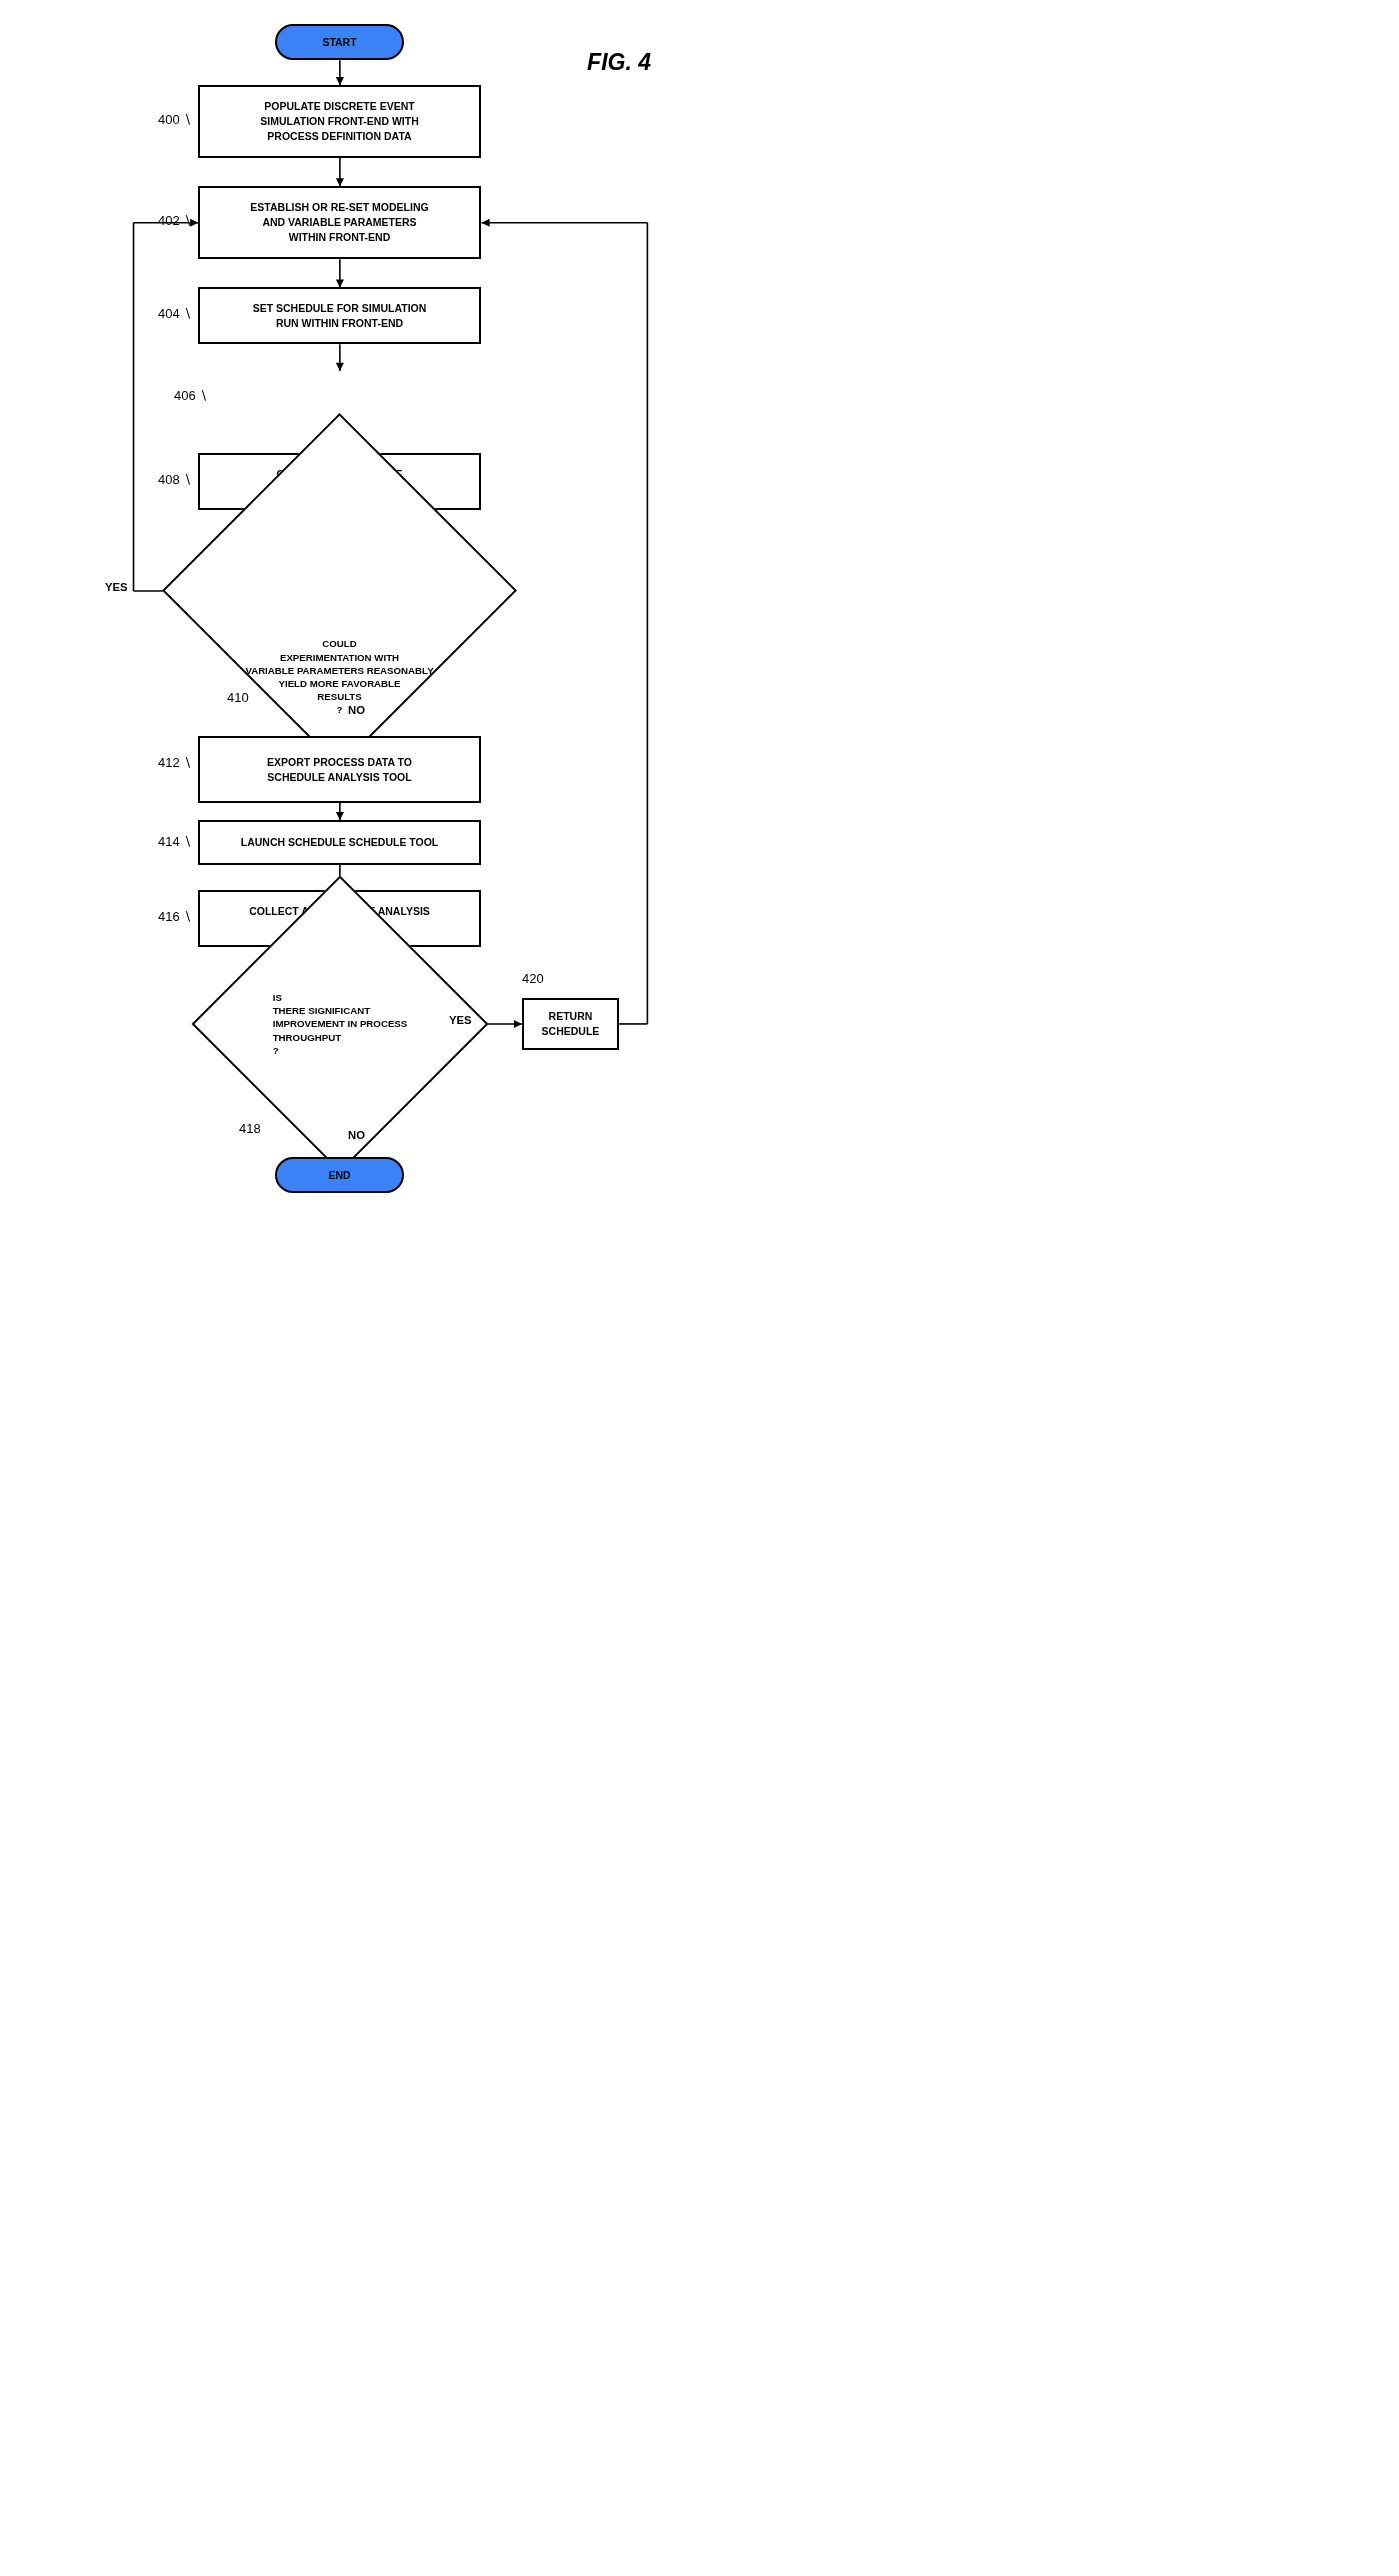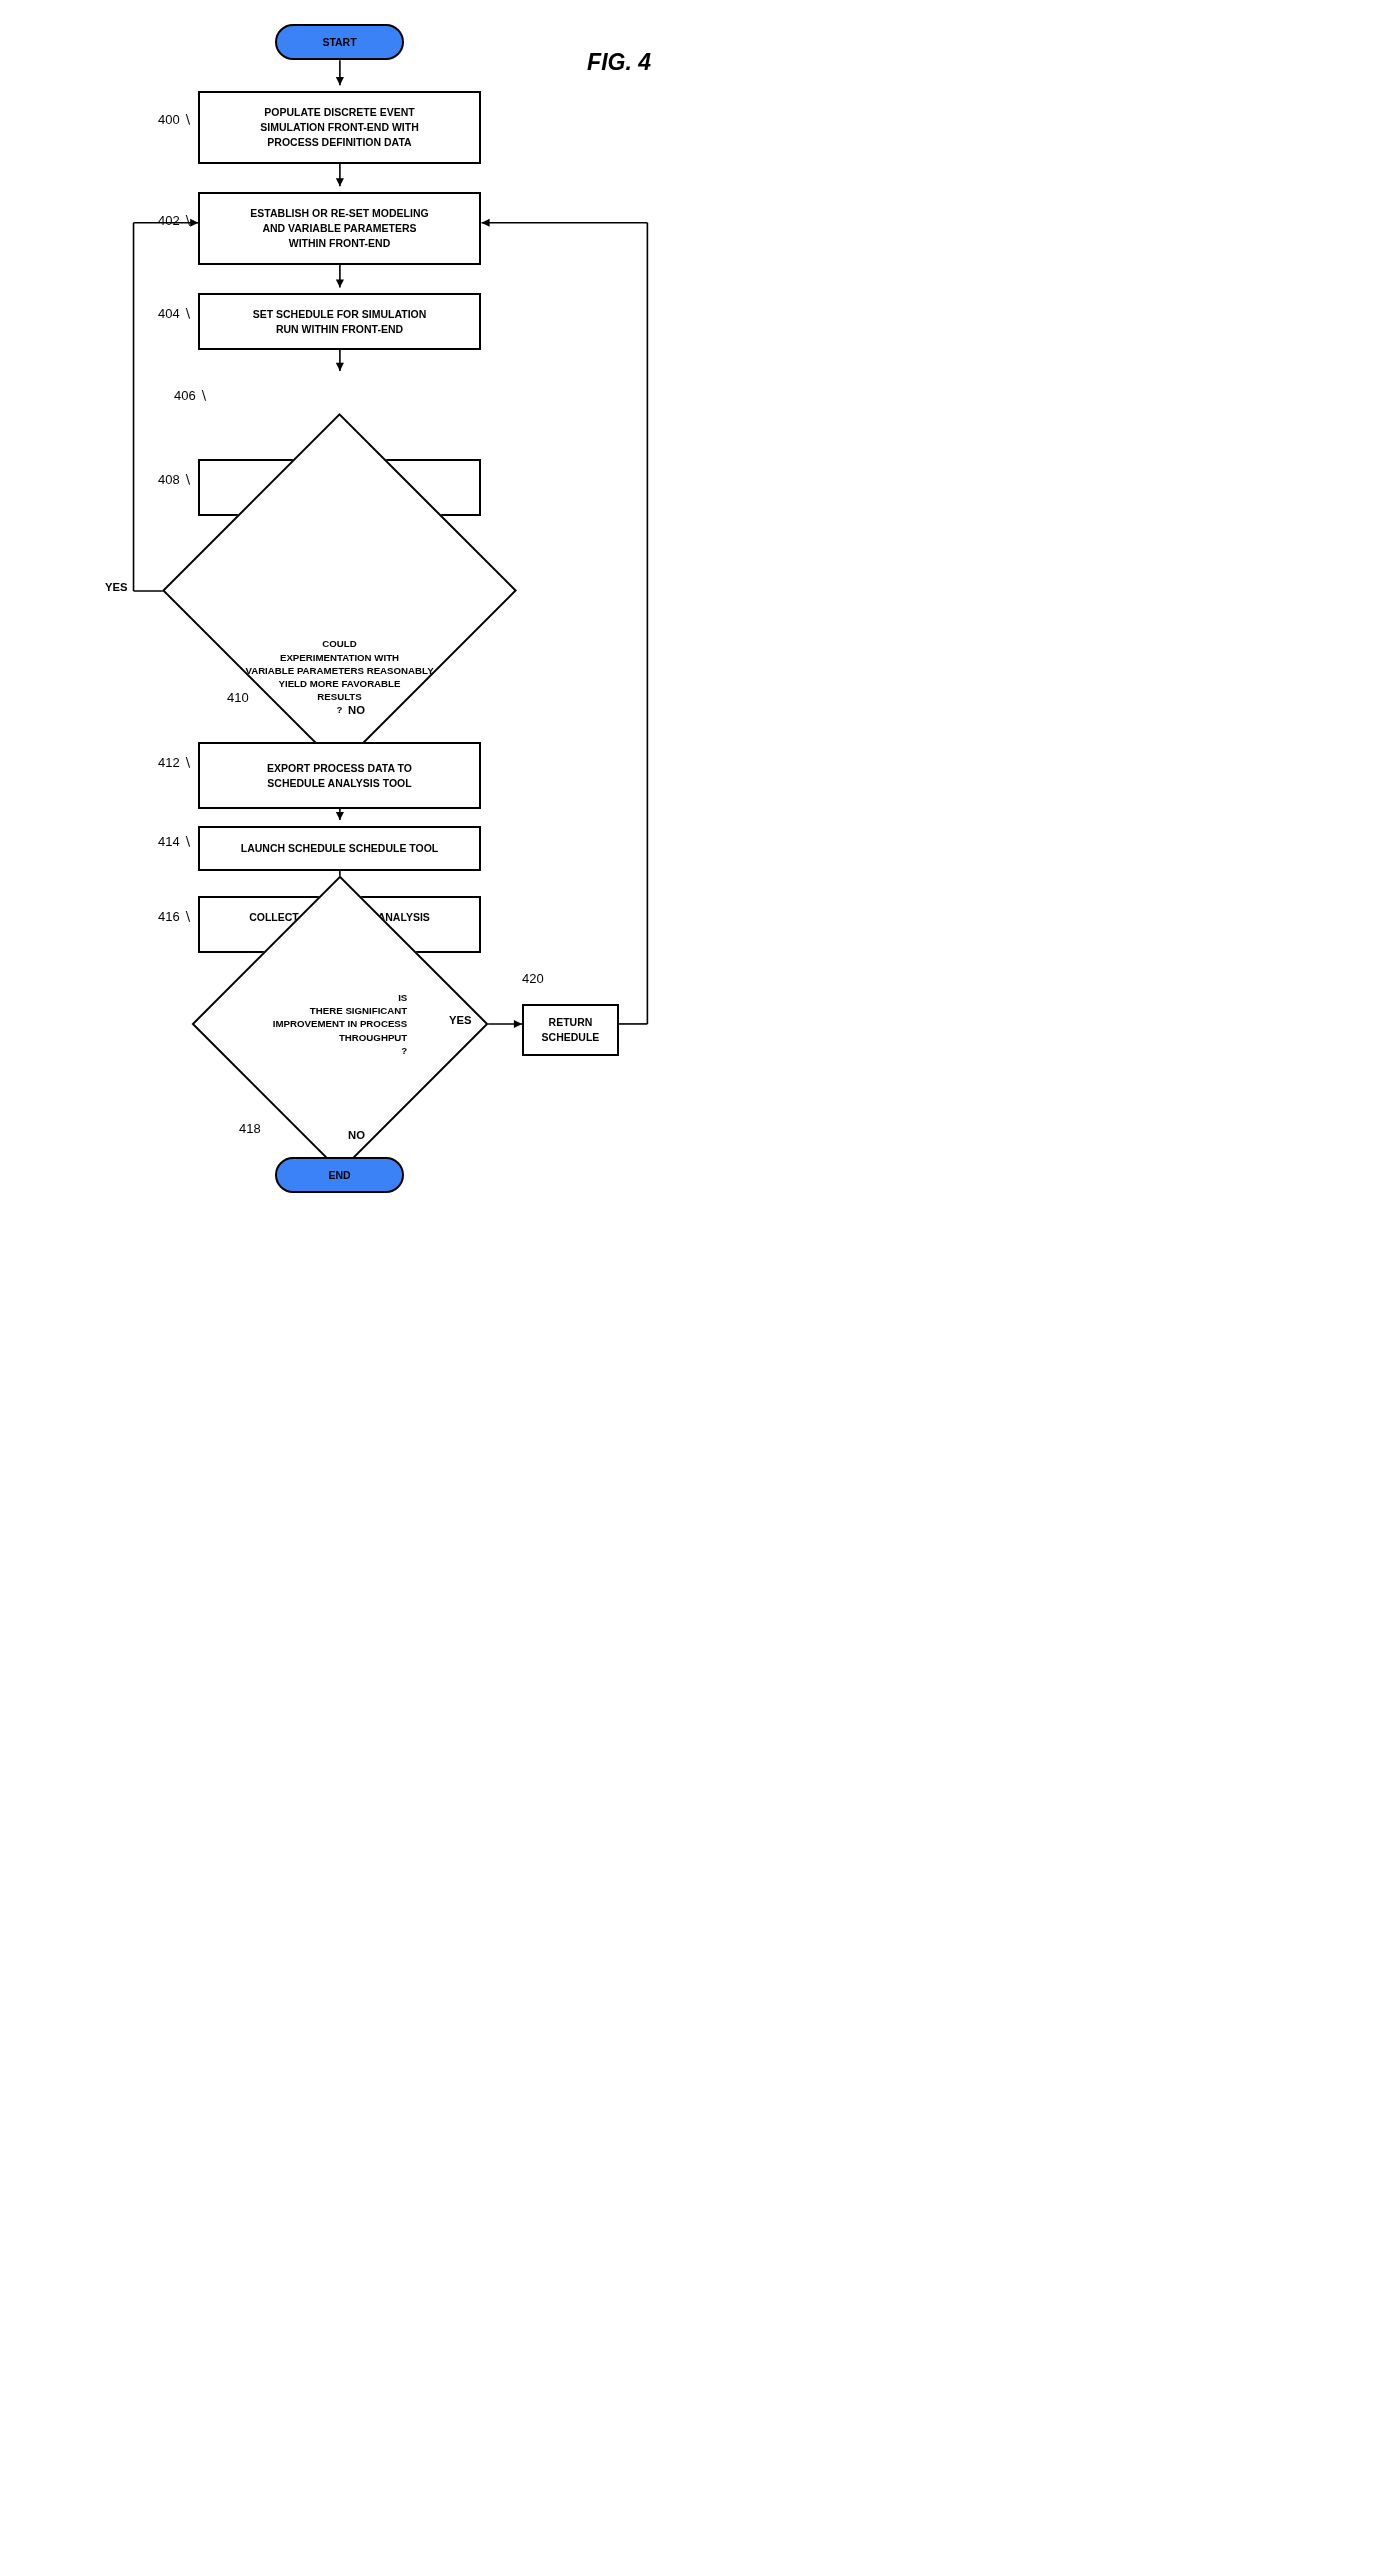--- a/index.html
+++ b/index.html
@@ -39,21 +39,20 @@
 
     .rounded-rect {
       border: 2px solid #000;
       border-radius: 24px;
       background: #3b82f6;
     }
 
     .rect {
       border: 2px solid #000;
       background: #fff;
-      margin-top: 6px;
     }
 
     .box-text {
       font-size: 10.5px;
       font-weight: bold;
       text-align: center;
       line-height: 1.4;
       padding: 4.9px 8px;
     }
 
@@ -189,21 +188,21 @@
     <span class="box-text">LAUNCH SCHEDULE SCHEDULE TOOL</span>
   </div>
 
   <div class="ref-label" style="left:158px; top:909px;">416 ∖</div>
   <div class="flow-element rect" style="left:198px; top:890px; width:283px; height:57px;">
     <span class="box-text">COLLECT AND ANALYZE ANALYSIS<br>OUTPUT DATA</span>
   </div>
 
   <div style="position:absolute; left:235px; top:919px; width:210px; height:210px; display:flex; align-items:center; justify-content:center;">
     <div style="position:absolute; left:0; top:0; width:210px; height:210px; transform:rotate(45deg); border:2px solid #000; background:#fff;"></div>
-    <div style="position:relative; z-index:2; text-align:right; font-size:9.7px; font-weight:bold; line-height:1.35;">
+    <div style="position:relative; z-index:2; text-align:left; font-size:9.7px; font-weight:bold; line-height:1.35;">
       IS<br>THERE SIGNIFICANT<br>IMPROVEMENT IN PROCESS<br>THROUGHPUT<br>?
     </div>
   </div>
   <div class="ref-label" style="left:239px; top:1121px;">418</div>
 
   <div class="yes-no-label" style="left:449px; top:1014px;">YES</div>
 
   <div class="yes-no-label" style="left:348px; top:1129px;">NO</div>
 
   <div class="ref-label" style="left:522px; top:971px;">420</div>

